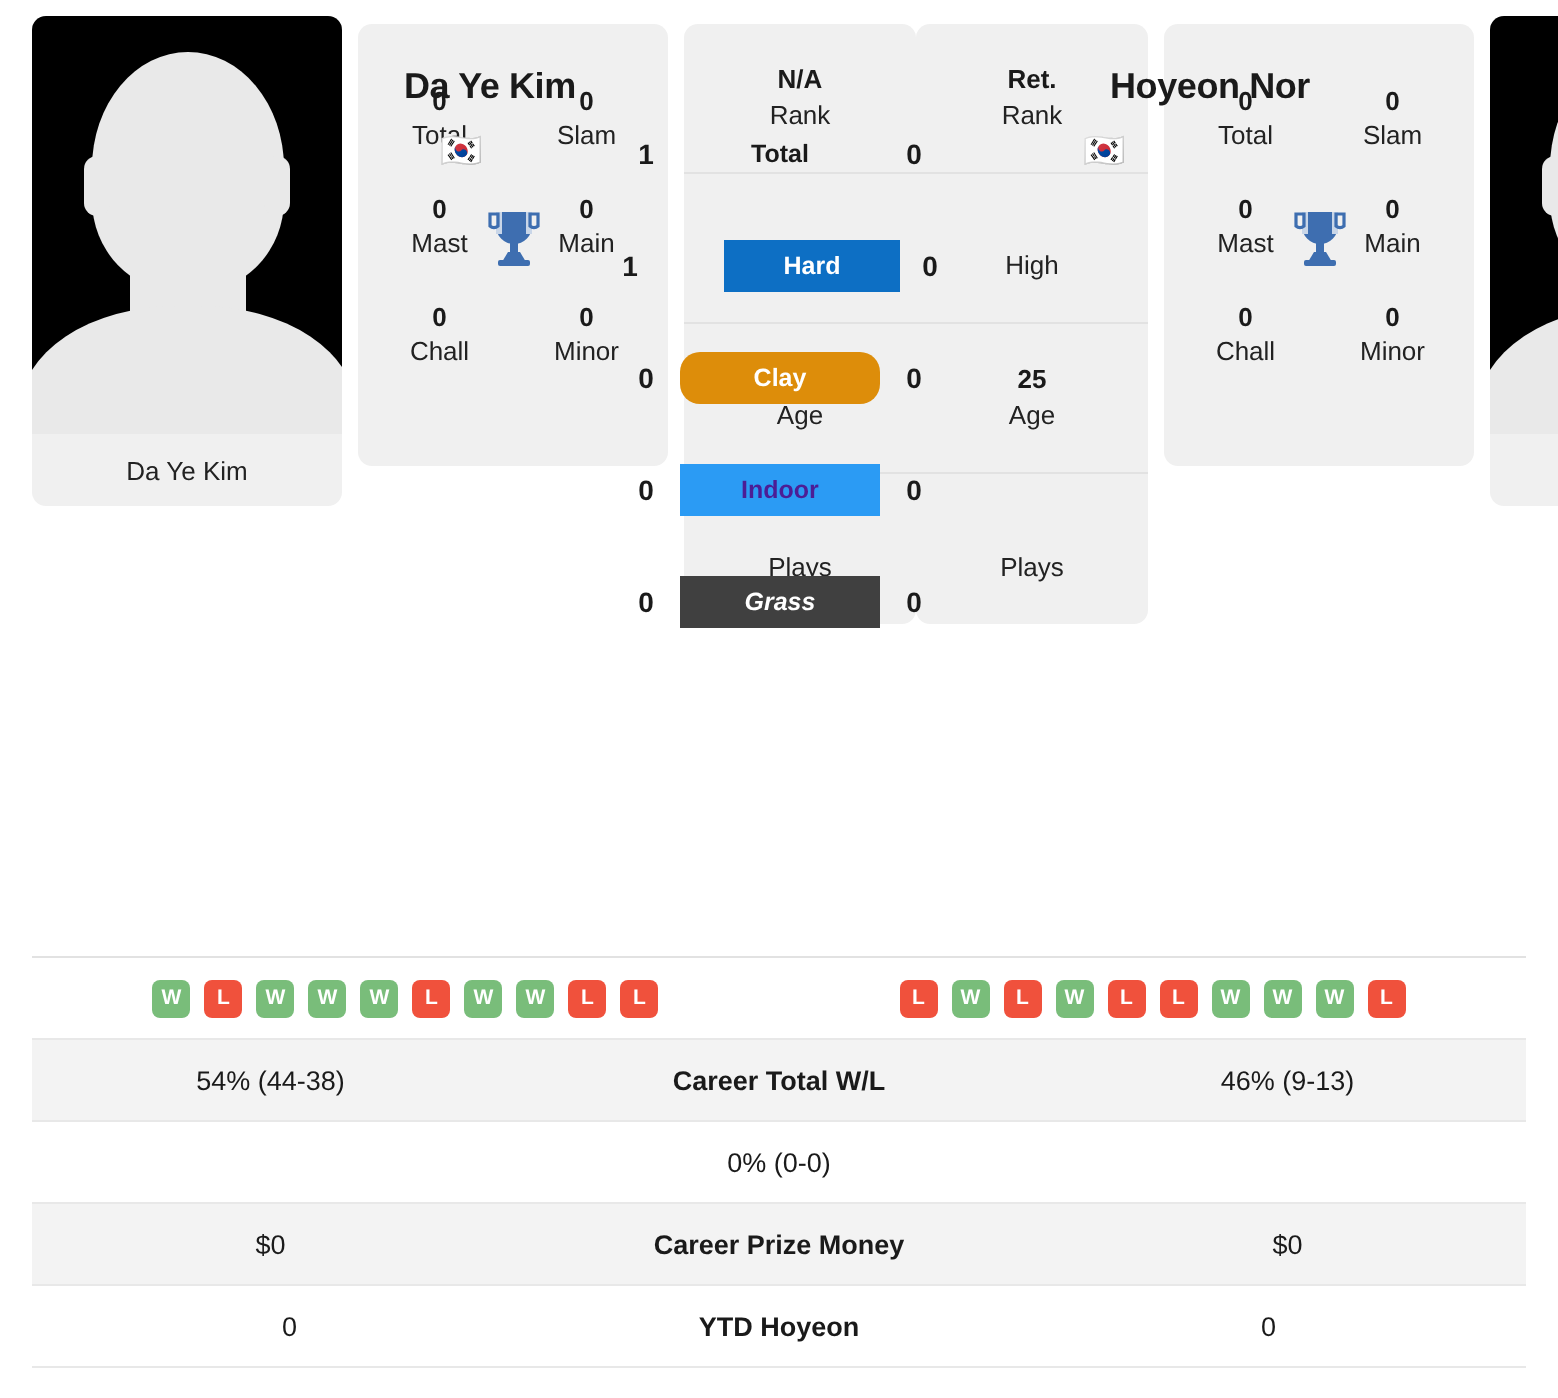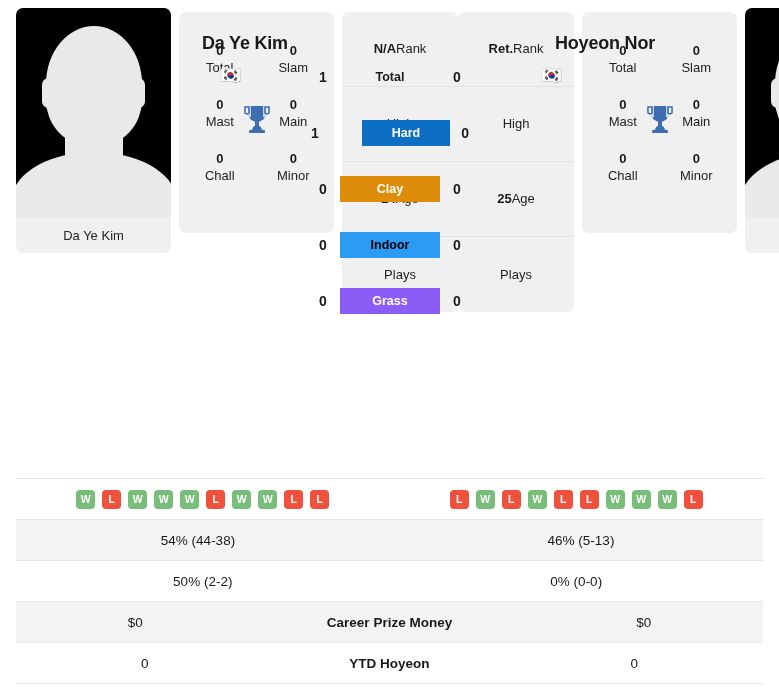--- a/index.html
+++ b/index.html
@@ -122,20 +122,21 @@
     width: 116px;
     flex: 0 0 116px;
     background: #f0f0f0;
     border-radius: 7px;
     overflow: hidden;
     margin-top: 4px;
   }
   .info-row {
     height: 75px;
     display: flex;
+    flex-direction: column;
     align-items: center;
     justify-content: center;
     border-bottom: 1px solid #e2e2e2;
   }
   .info-row:last-child { border-bottom: none; }
   .info-val { font-size: 13px; font-weight: bold; line-height: 18px; min-height: 18px; }
   .info-lbl { font-size: 13px; line-height: 18px; color: #222; }
 
   
   .center-col {
@@ -423,31 +424,31 @@
       <div class="surf-badge plain">Total</div>
       <div class="surf-score">0</div>
     </div>
     <div class="surf-row">
       <div class="surf-score">1</div>
       <div class="surf-badge" id="badge-hard" style="background: rgb(13, 111, 196); color: rgb(255, 255, 255); margin-left: 32px;">Hard</div>
       <div class="surf-score">0</div>
     </div>
     <div class="surf-row">
       <div class="surf-score">0</div>
-      <div class="surf-badge" id="badge-clay" style="background: rgb(221, 141, 10); color: rgb(255, 255, 255);">Clay</div>
+      <div class="surf-badge" id="badge-clay" style="background: rgb(221, 141, 10); color: rgb(255, 255, 255); border-radius: 10px;">Clay</div>
       <div class="surf-score">0</div>
     </div>
     <div class="surf-row">
       <div class="surf-score">0</div>
-      <div class="surf-badge" id="badge-indoor" style="background: rgb(43, 155, 244); color: #000000;">Indoor</div>
+      <div class="surf-badge" id="badge-indoor" style="background: rgb(43, 155, 244); color: #4c1d95;">Indoor</div>
       <div class="surf-score">0</div>
     </div>
     <div class="surf-row">
       <div class="surf-score">0</div>
-      <div class="surf-badge" id="badge-grass" style="background: #8b5cf6; color: rgb(255, 255, 255);">Grass</div>
+      <div class="surf-badge" id="badge-grass" style="background: #404040; color: rgb(255, 255, 255); font-style: italic;">Grass</div>
       <div class="surf-score">0</div>
     </div>
   </div>
 
   <div class="stats-table">
 
     <div class="srow">
       <div class="scell">
         <div class="form-badges" id="left-form">
             <div class="fb W">W</div>
@@ -473,25 +474,25 @@
             <div class="fb W">W</div>
             <div class="fb W">W</div>
             <div class="fb W">W</div>
             <div class="fb L">L</div>
           </div>
       </div>
     </div>
 
     <div class="srow alt">
       <div class="scell">54% (44-38)</div>
-      <div class="scell">46% (5-13)</div>
+      <div class="scell mid">Career Total W/L</div>
+      <div class="scell">46% (9-13)</div>
     </div>
 
     <div class="srow">
-      <div class="scell">50% (2-2)</div>
       <div class="scell">0% (0-0)</div>
     </div>
 
     <div class="srow alt">
       <div class="scell">$0</div>
       <div class="scell mid">Career Prize Money</div>
       <div class="scell">$0</div>
     </div>
 
     <div class="srow">

